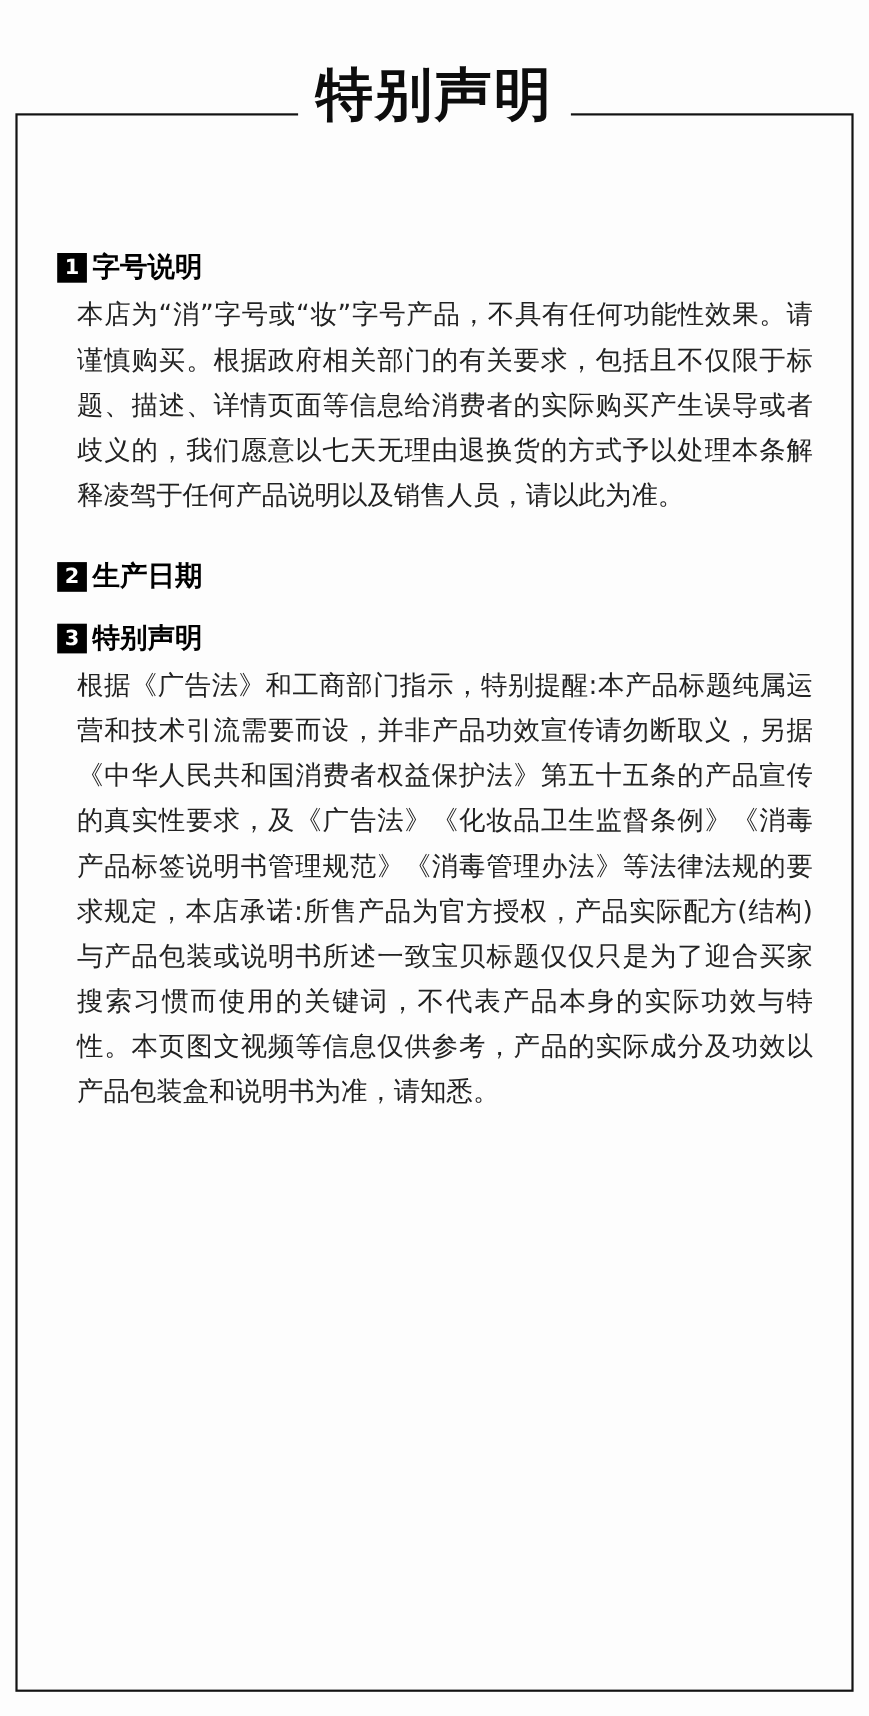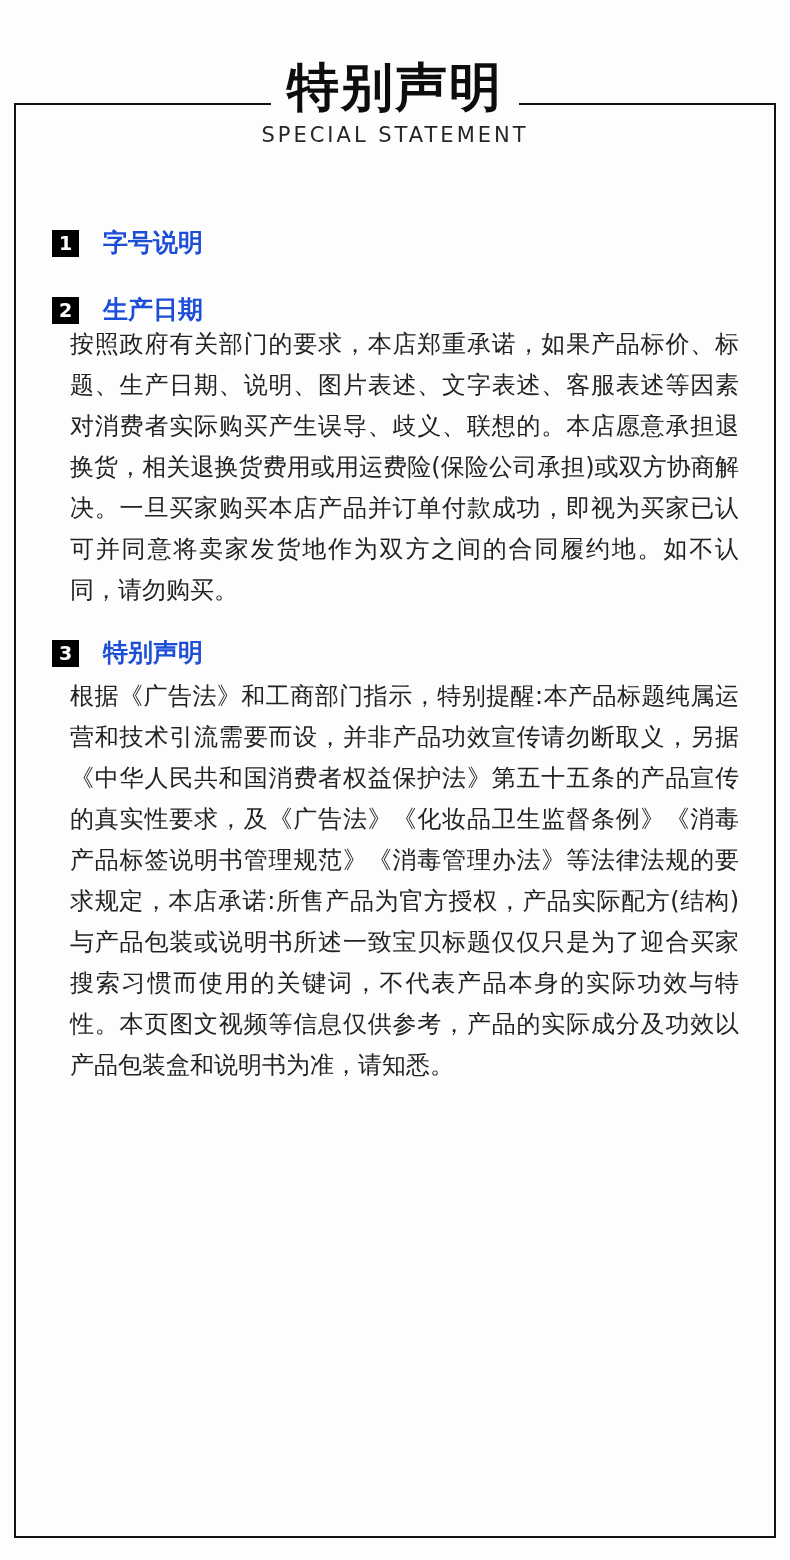--- a/index.html
+++ b/index.html
@@ -59,22 +59,22 @@
     background: #000000;
     color: #ffffff;
     font-size: 19px;
     font-weight: bold;
     display: flex;
     align-items: center;
     justify-content: center;
     flex: 0 0 auto;
   }
   .section-title {
-    margin-left: 24px;
-    color: #1d4ed8;
+    margin-left: 5px;
+    color: #000000;
     font-size: 25px;
     font-weight: bold;
     line-height: 28px;
   }
   .body-text {
     margin-left: 18px;
     font-size: 24px;
     line-height: 41px;
     color: #222222;
     text-align: justify;
@@ -91,37 +91,36 @@
 <body>
 
 <div class="frame">
   <div class="content">
 
     <section class="sec-1">
       <div class="section-heading">
         <span class="badge">1</span>
         <span class="section-title">字号说明</span>
       </div>
+      <p class="body-text">本店为“消”字号或“妆”字号产品，不具有任何功能性效果。请谨慎购买。根据政府相关部门的有关要求，包括且不仅限于标题、描述、详情页面等信息给消费者的实际购买产生误导或者歧义的，我们愿意以七天无理由退换货的方式予以处理本条解释凌驾于任何产品说明以及销售人员，请以此为准。</p>
     </section>
 
     <section class="sec-2">
       <div class="section-heading">
         <span class="badge">2</span>
         <span class="section-title">生产日期</span>
       </div>
-      <p class="body-text second">按照政府有关部门的要求，本店郑重承诺，如果产品标价、标题、生产日期、说明、图片表述、文字表述、客服表述等因素对消费者实际购买产生误导、歧义、联想的。本店愿意承担退换货，相关退换货费用或用运费险(保险公司承担)或双方协商解决。一旦买家购买本店产品并订单付款成功，即视为买家已认可并同意将卖家发货地作为双方之间的合同履约地。如不认同，请勿购买。</p>
     </section>
 
     <section class="sec-3">
       <div class="section-heading">
         <span class="badge">3</span>
         <span class="section-title">特别声明</span>
       </div>
       <p class="body-text">根据《广告法》和工商部门指示，特别提醒:本产品标题纯属运营和技术引流需要而设，并非产品功效宣传请勿断取义，另据《中华人民共和国消费者权益保护法》第五十五条的产品宣传的真实性要求，及《广告法》《化妆品卫生监督条例》《消毒产品标签说明书管理规范》《消毒管理办法》等法律法规的要求规定，本店承诺:所售产品为官方授权，产品实际配方(结构)与产品包装或说明书所述一致宝贝标题仅仅只是为了迎合买家搜索习惯而使用的关键词，不代表产品本身的实际功效与特性。本页图文视频等信息仅供参考，产品的实际成分及功效以产品包装盒和说明书为准，请知悉。</p>
     </section>
 
   </div>
 </div>
 
 <div class="header">
   <div class="page-title">特别声明</div>
-  <div class="page-subtitle">SPECIAL STATEMENT</div>
 </div>
 
 </body></html>

